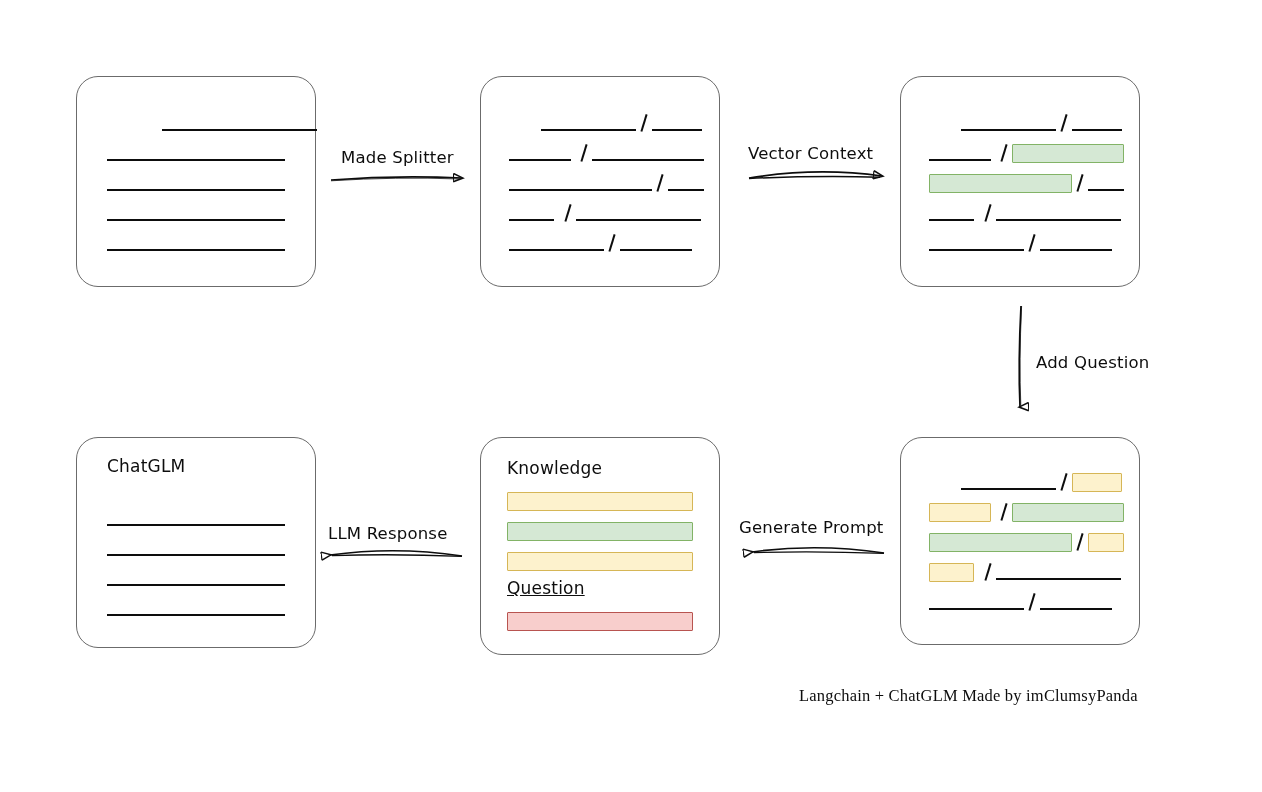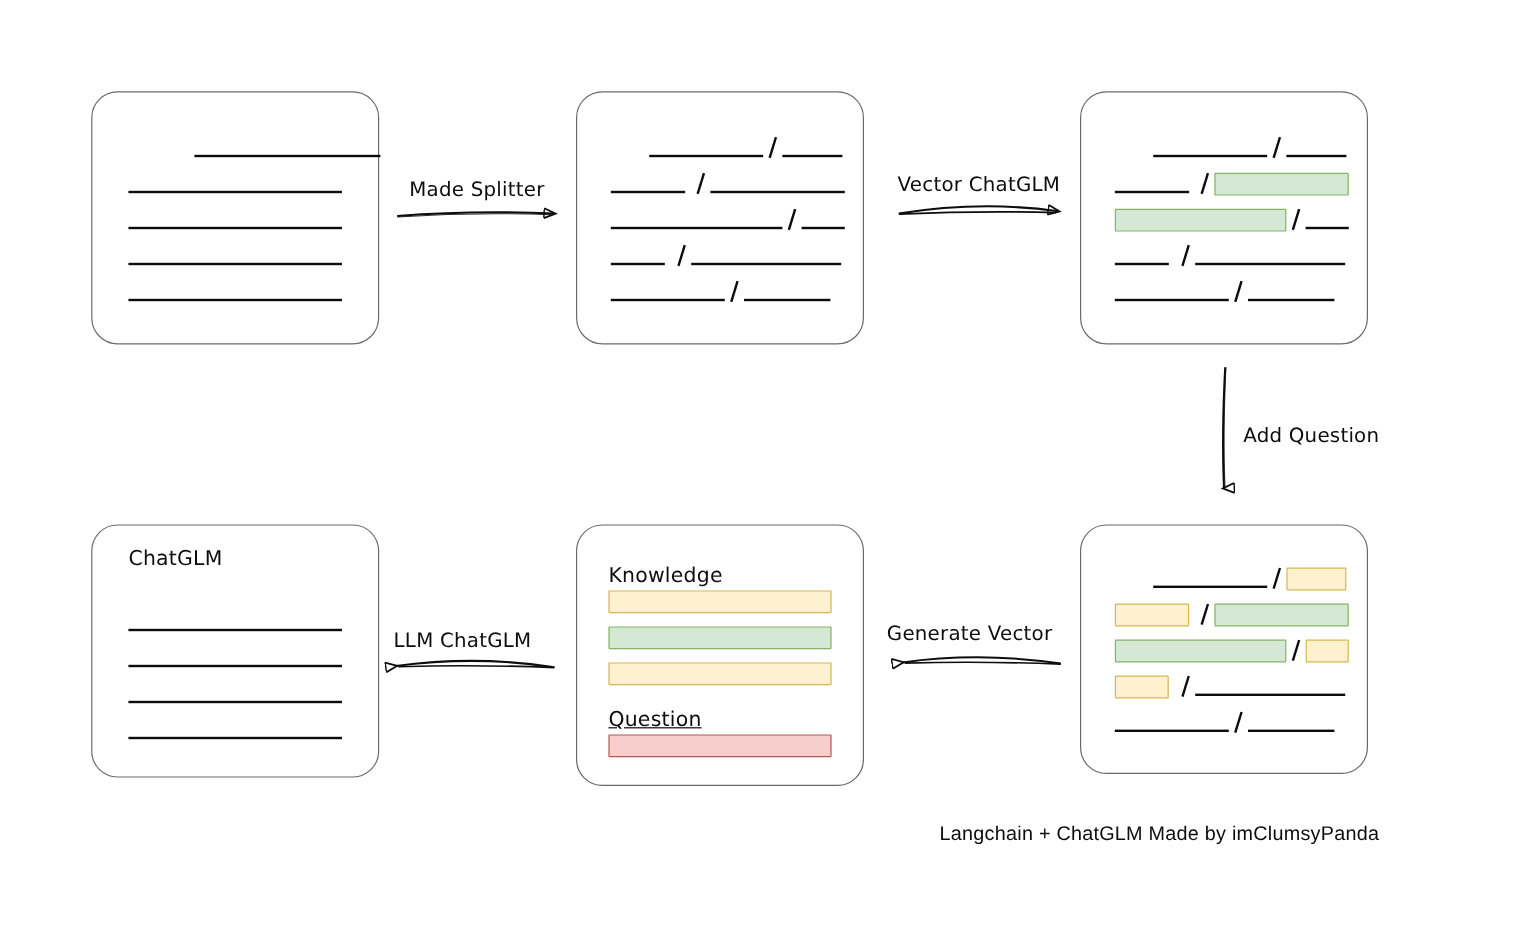--- a/index.html
+++ b/index.html
@@ -108,21 +108,20 @@
     right: 26px;
     top: 22px;
     bottom: 18px;
   }
   .prompt-label {
     font-family: "DejaVu Sans", sans-serif;
     font-size: 17px;
     color: #0d0d0d;
     letter-spacing: 0.2px;
     line-height: 1;
-    margin-top: 12px;
   }
   .bar {
     box-sizing: border-box;
     height: 19px;
     border-radius: 1px;
   }
   .bar.yellow { background: #fdf2cd; border: 1.4px solid #d6b656; }
   .bar.green  { background: #d5e8d4; border: 1.4px solid #82b366; }
   .bar.red    { background: #f8cecc; border: 1.4px solid #b85450; }
 
@@ -142,25 +141,26 @@
     font-family: "DejaVu Sans", sans-serif;
     font-size: 16.5px;
     color: #0d0d0d;
     white-space: nowrap;
     letter-spacing: 0.2px;
   }
 
   
   .footer-note {
     position: absolute;
-    font-family: Liberation Sans, sans-serif;
+    font-family: Liberation Serif, serif;
     font-size: 16.5px;
     color: #0d0d0d;
     white-space: nowrap;
     letter-spacing: 0.2px;
+    margin-left: 16px;
   }
 
   svg.arrows {
     position: absolute;
     left: 0;
     top: 0;
     width: 1262px;
     height: 792px;
     pointer-events: none;
   }
@@ -359,23 +359,23 @@
     </g>
 
     <g>
       <path d="M462,556 Q396,546 330,555" fill="none" stroke="#0d0d0d" stroke-width="1.7" marker-end="url(#ah-left)"></path>
       <path d="M462,556.4 Q396,553.6 332,555.6" fill="none" stroke="#0d0d0d" stroke-width="1.4"></path>
     </g>
   </svg>
 
   <div class="arrow-label" style="left:341px; top:148px;">Made Splitter</div>
 
-  <div class="arrow-label" style="left:748px; top:144px;">Vector ChatGLM</div>
+  <div class="arrow-label" style="left:748px; top:144px;">Vector Context</div>
 
   <div class="arrow-label" style="left:1036px; top:353px;">Add Question</div>
 
-  <div class="arrow-label" style="left:739px; top:518px;">Generate Vector</div>
-
-  <div class="arrow-label" style="left:328px; top:524px;">LLM ChatGLM</div>
+  <div class="arrow-label" style="left:739px; top:518px;">Generate Prompt</div>
+
+  <div class="arrow-label" style="left:328px; top:524px;">LLM Response</div>
 
   <div class="footer-note" style="left:783px; top:686px;">Langchain + ChatGLM Made by imClumsyPanda</div>
 
 </div>
 
 </body></html>

